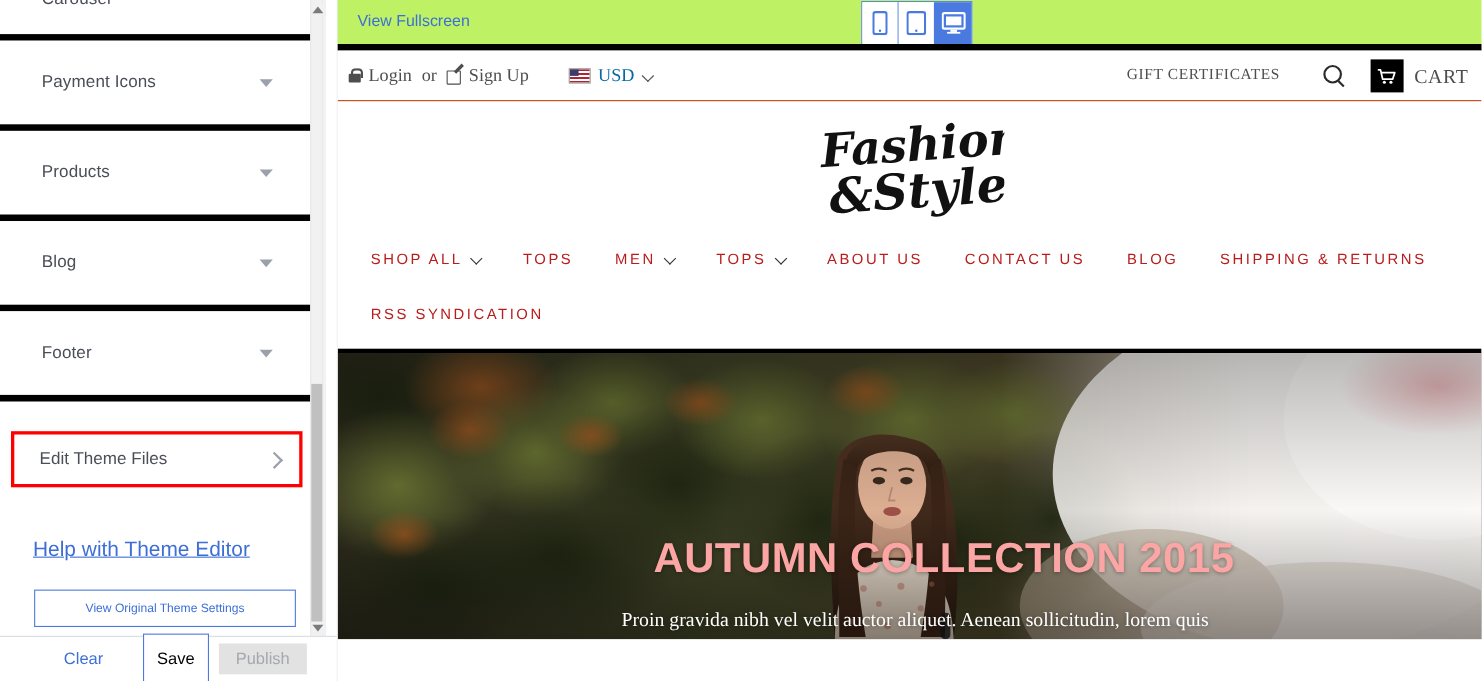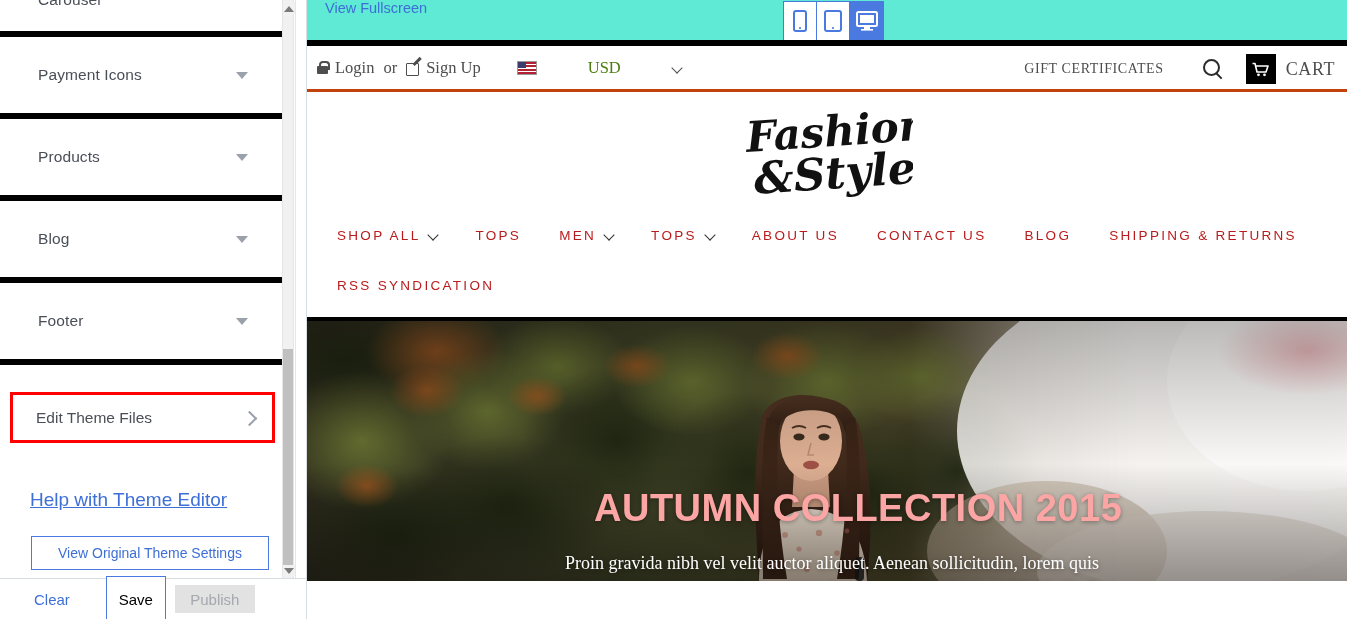--- a/index.html
+++ b/index.html
@@ -95,21 +95,21 @@
     text-decoration: underline;
     cursor: pointer;
   }
   .view-orig-btn {
     position: absolute;
     left: 31px; top: 536px;
     width: 238px; height: 34px;
     border: 1px solid #4a7ae0;
     background: #fff;
     color: #3d6fd6;
-    font-size: 14px;
+    font-size: 11px;
     display: flex; align-items: center; justify-content: center;
     cursor: pointer;
   }
 
   
   .sb-track {
     position: absolute;
     right: 12px; top: 0;
     width: 12px; height: 578px;
     background: #f1f1f1;
@@ -143,21 +143,21 @@
     border-left: 1px solid #e3e7ec;
   }
 
   
   .sidebar-footer {
     position: absolute;
     left: 0; bottom: 0;
     width: 306px; height: 41px;
     background: #fff;
     border-top: 1px solid #d8dde3;
-    display: flex; align-items: center;
+    display: flex; align-items: center; padding-left: 24px;
   }
   .btn-clear {
     margin-left: 28px;
     font-size: 15px;
     color: #3d6fd6;
     background: none; border: none;
     cursor: pointer;
     font-family: inherit;
   }
   .btn-save {
@@ -186,22 +186,22 @@
   
   .preview-pane {
     position: relative;
     width: 1040px; height: 619px;
     background: #fff;
     flex: 0 0 1040px;
   }
   .pv-toolbar {
     position: relative;
     height: 40px;
-    background: #5eead4;
-    display: flex; 
+    background: #bef264;
+    display: flex; align-items: center;
   }
   .fullscreen-link {
     margin-left: 18px;
     font-size: 14.5px;
     color: #3d6fd6;
     cursor: pointer;
   }
   .device-group {
     position: absolute;
     left: 476px; top: 1px;
@@ -231,21 +231,21 @@
   .store {
     position: absolute;
     left: 0; top: 46px;
     width: 1040px; height: 573px;
     background: #fff;
     overflow: hidden;
   }
   .utility-bar {
     position: relative;
     height: 46px;
-    border-bottom: 3px solid #c2410c;
+    border-bottom: 1px solid #c2410c;
     display: flex; align-items: center;
     font-family: "Liberation Serif", serif;
   }
   .ub-left {
     display: flex; align-items: center;
     margin-left: 10px;
     color: #4e4e4e;
     font-size: 16.5px;
   }
   .lock-icon {
@@ -288,23 +288,22 @@
     content: "";
     position: absolute; left: 6px; top: -1px;
     width: 10px; height: 2.5px;
     background: #4e4e4e;
     transform: rotate(-45deg);
   }
   .currency {
     display: flex; align-items: center;
     margin-left: 36px;
     font-size: 16.5px;
-    color: #4d7c0f;
-    cursor: pointer;
-    gap: 44px;
+    color: #0369a1;
+    cursor: pointer;
   }
   .flag {
     width: 18px; height: 12px;
     margin-right: 7px;
     position: relative;
     overflow: hidden;
     background: linear-gradient(
       to bottom,
       #b22234 0 1.7px, #fff 1.7px 3.4px,
       #b22234 3.4px 5.1px, #fff 5.1px 6.8px,

